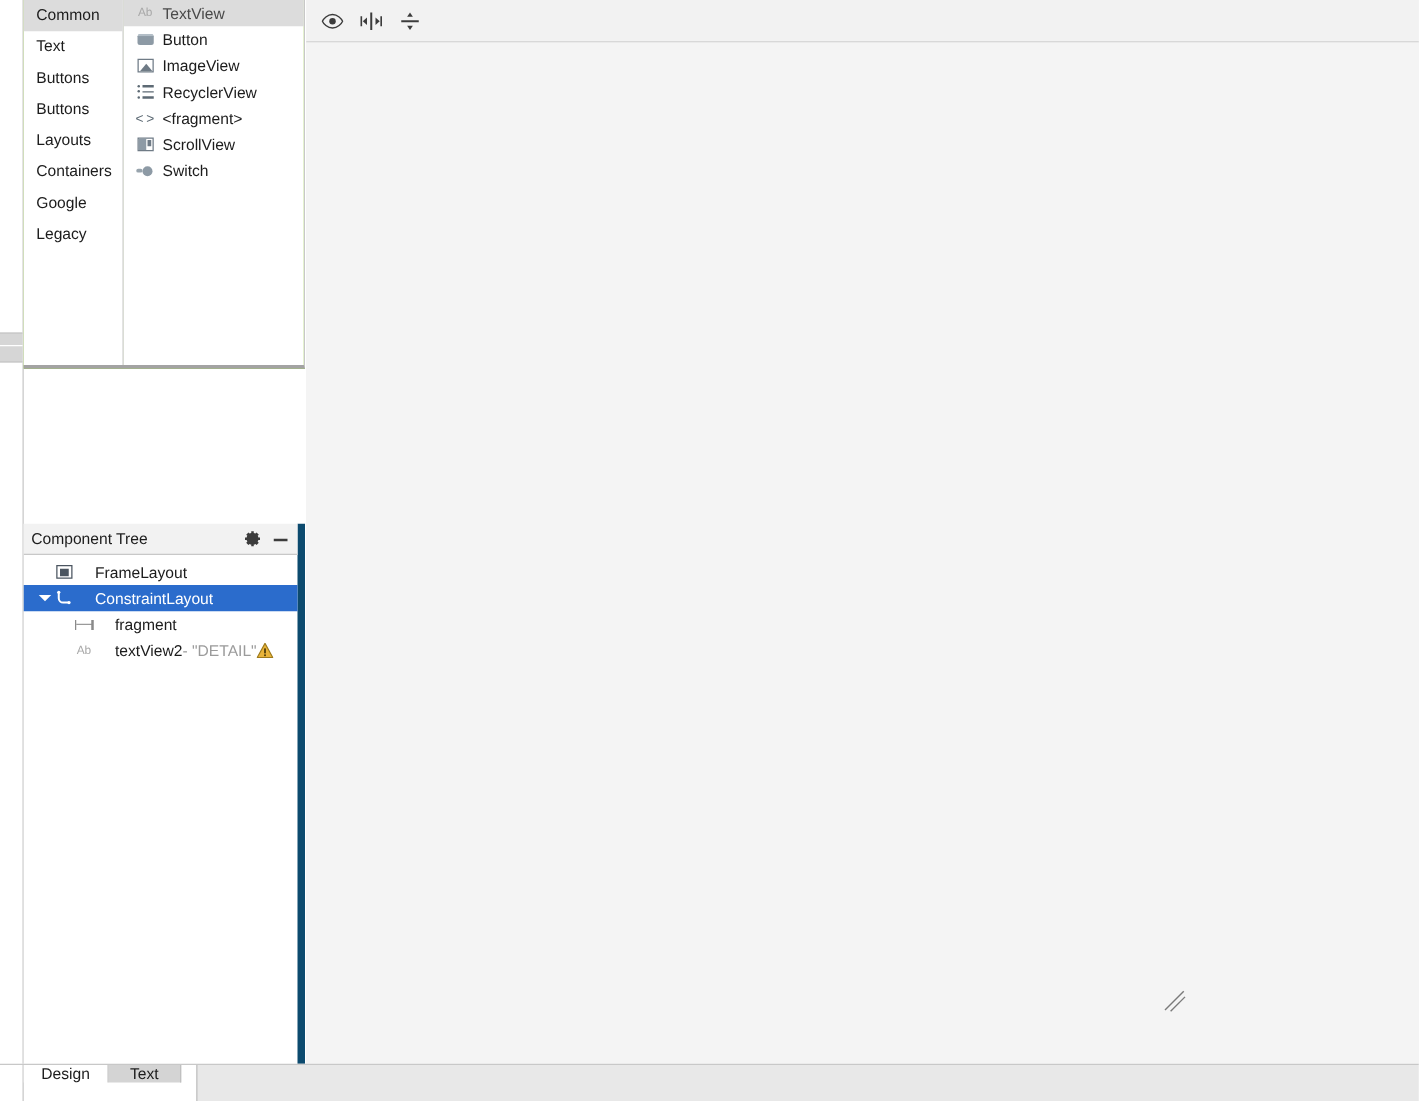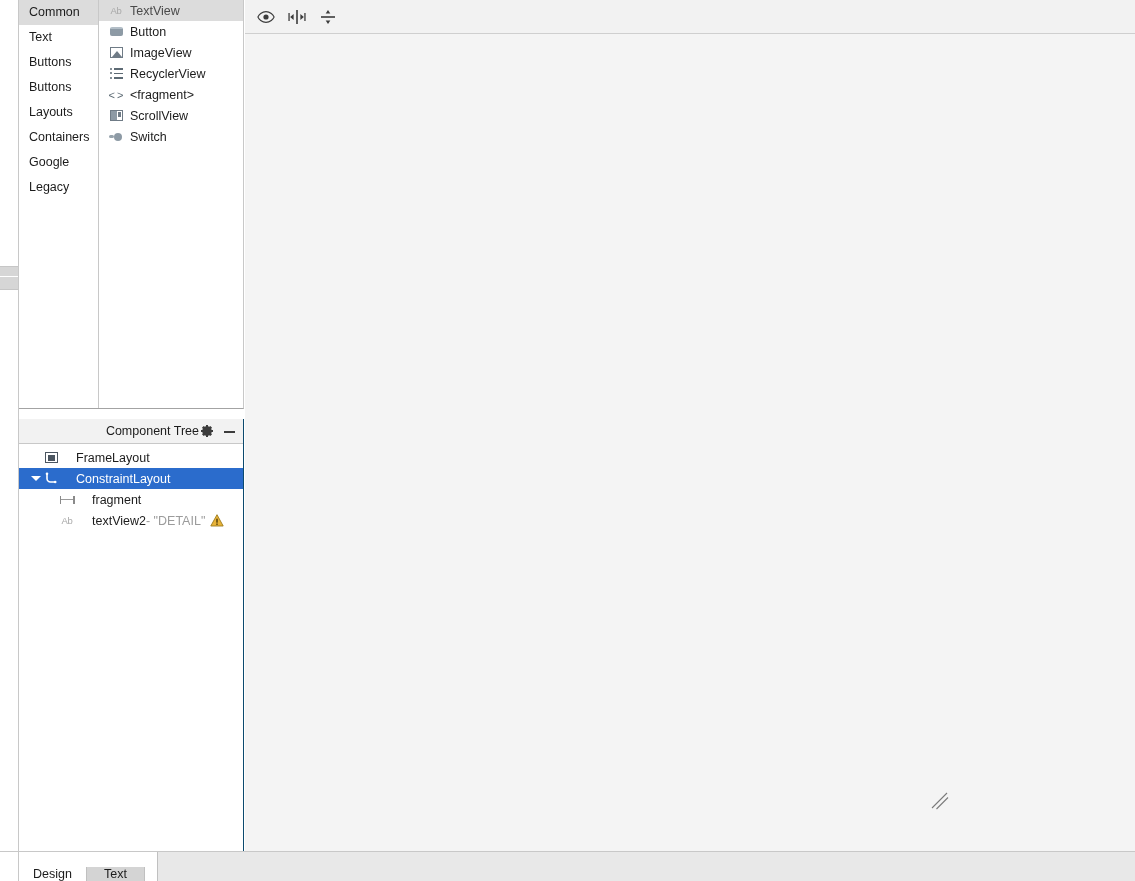--- a/index.html
+++ b/index.html
@@ -36,24 +36,24 @@
     content: "";
     position: absolute;
     left: 0; top: 9px; width: 18px; height: 1px;
     background: #ffffff;
   }
 
   
   .palette {
     position: absolute;
     left: 19px; top: 0;
-    width: 225px; height: 409px;
+    width: 225px; height: 295px;
     background: #84cc16;
     border-right: 1px solid #c8c8c8;
-    border-bottom: 1px solid #a3a3a3;
+    border-bottom: 3px solid #a3a3a3;
     box-sizing: border-box;
   }
   .palette-cats {
     position: absolute;
     left: 0; top: 0;
     width: 80px; height: 100%;
     border-right: 1px solid #c8c8c8;
     box-sizing: border-box;
     background: #ffffff;
   }
@@ -174,23 +174,22 @@
     background: #8d9aa5; border-radius: 50%;
   }
 
   
   .comptree {
     position: absolute;
     left: 19px; top: 419px;
     width: 225px;
     bottom: 29px;
     background: #ffffff;
-    border-right: 1px solid #0c4a6e;
-    box-sizing: border-box;
-    text-align: right;
+    border-right: 6px solid #0c4a6e;
+    box-sizing: border-box;
   }
   .ct-header {
     height: 24px;
     display: flex;
     align-items: center;
     border-bottom: 1px solid #c8c8c8;
     background: #f2f2f2;
     padding: 0 7px 0 6px;
   }
   .ct-title {
@@ -409,21 +408,21 @@
     left: 0; bottom: 0; right: 0;
     height: 29px;
     background: #ffffff;
     border-top: 1px solid #c8c8c8;
   }
   .tabs {
     position: absolute;
     left: 19px; top: 0;
     display: flex;
     height: 29px;
-    align-items: flex-end;
+    align-items: flex-start;
   }
   .tab {
     min-width: 58px;
     padding: 0 14px;
     display: flex;
     align-items: center;
     justify-content: center;
     font-size: 12.5px;
     color: #1c1c1c;
     border-right: 1px solid #c0c0c0;

